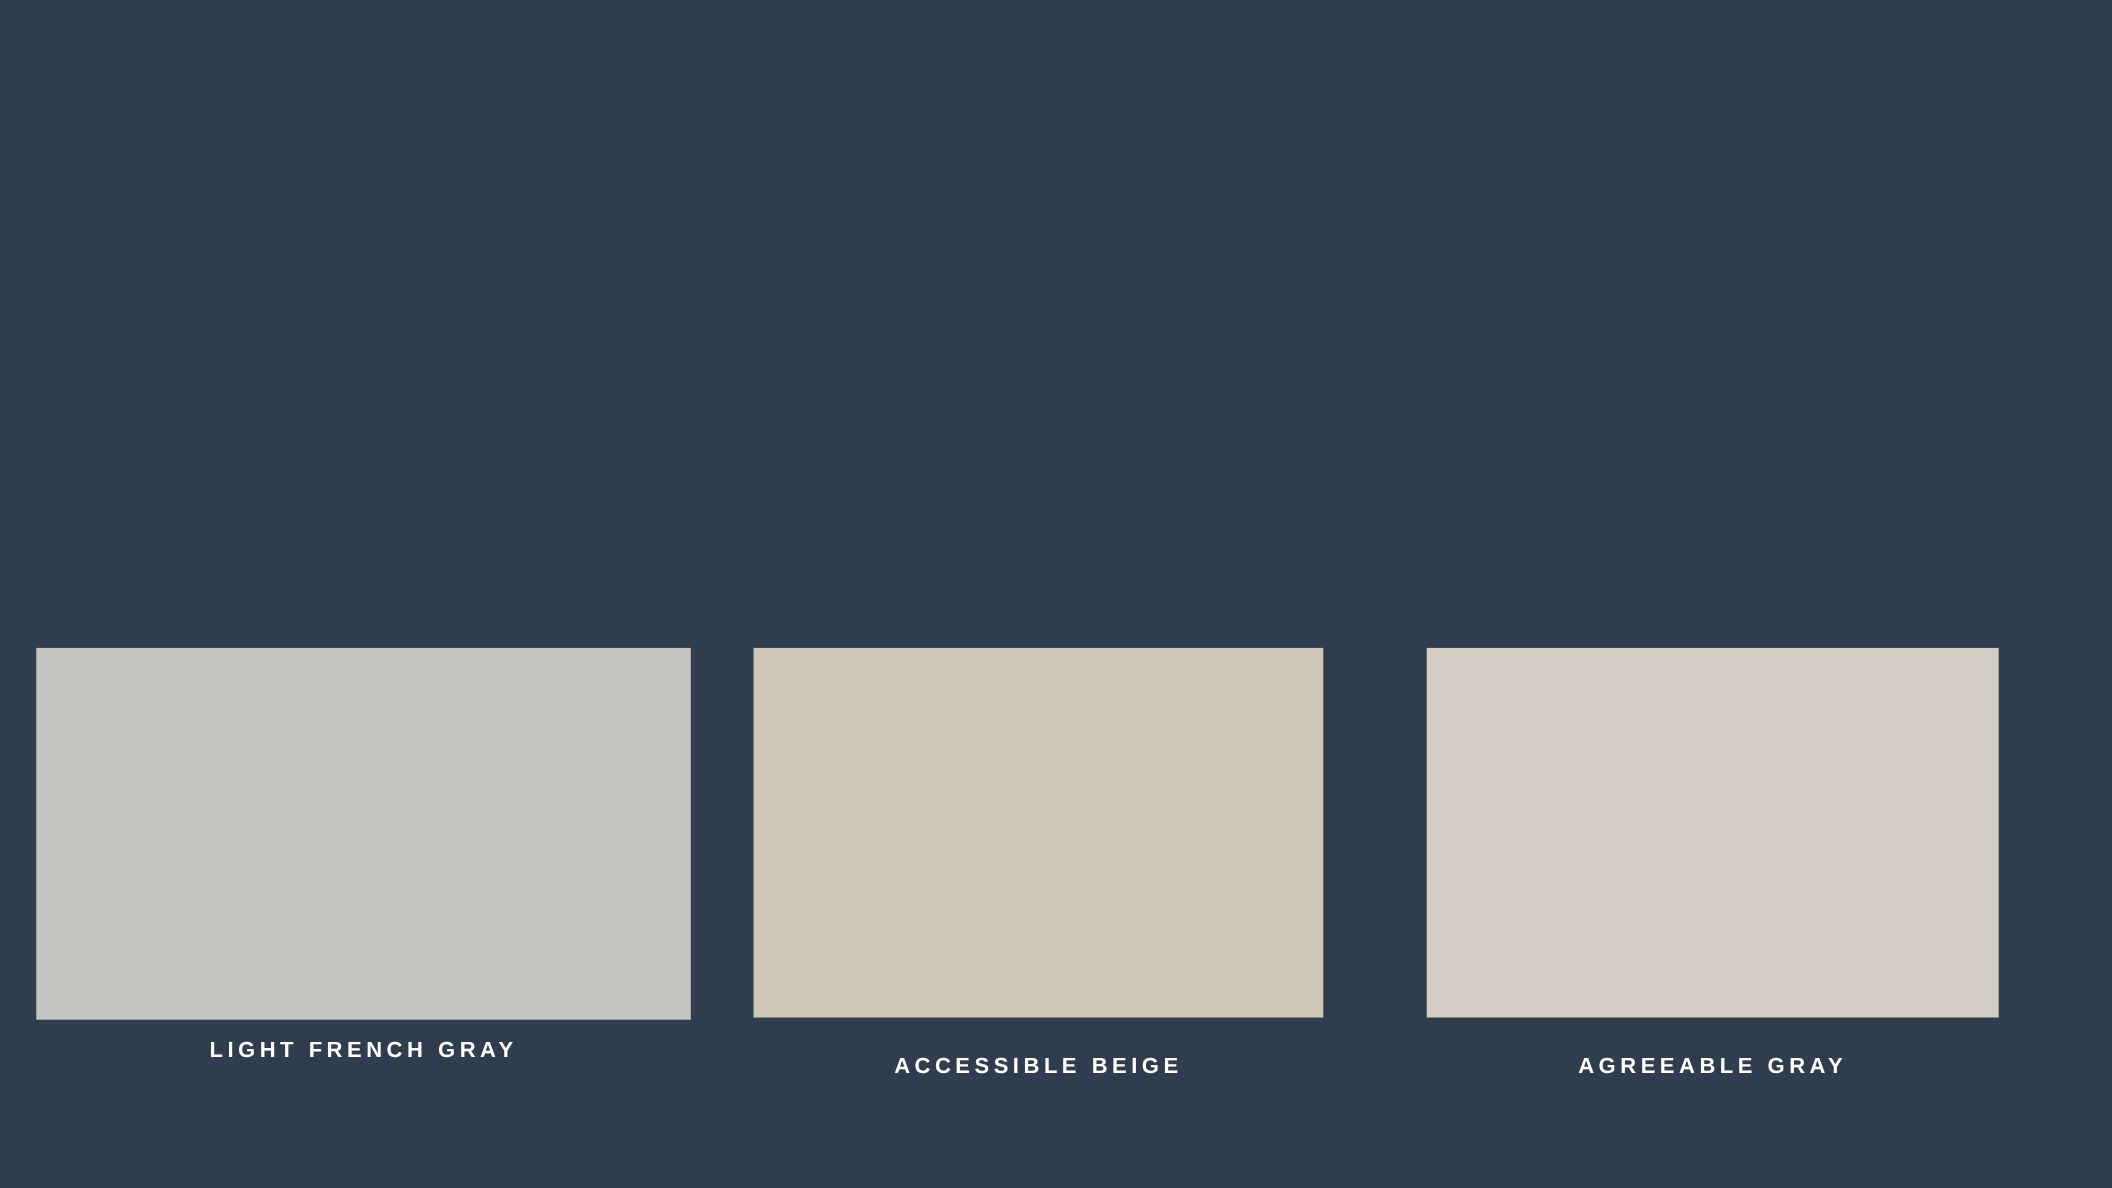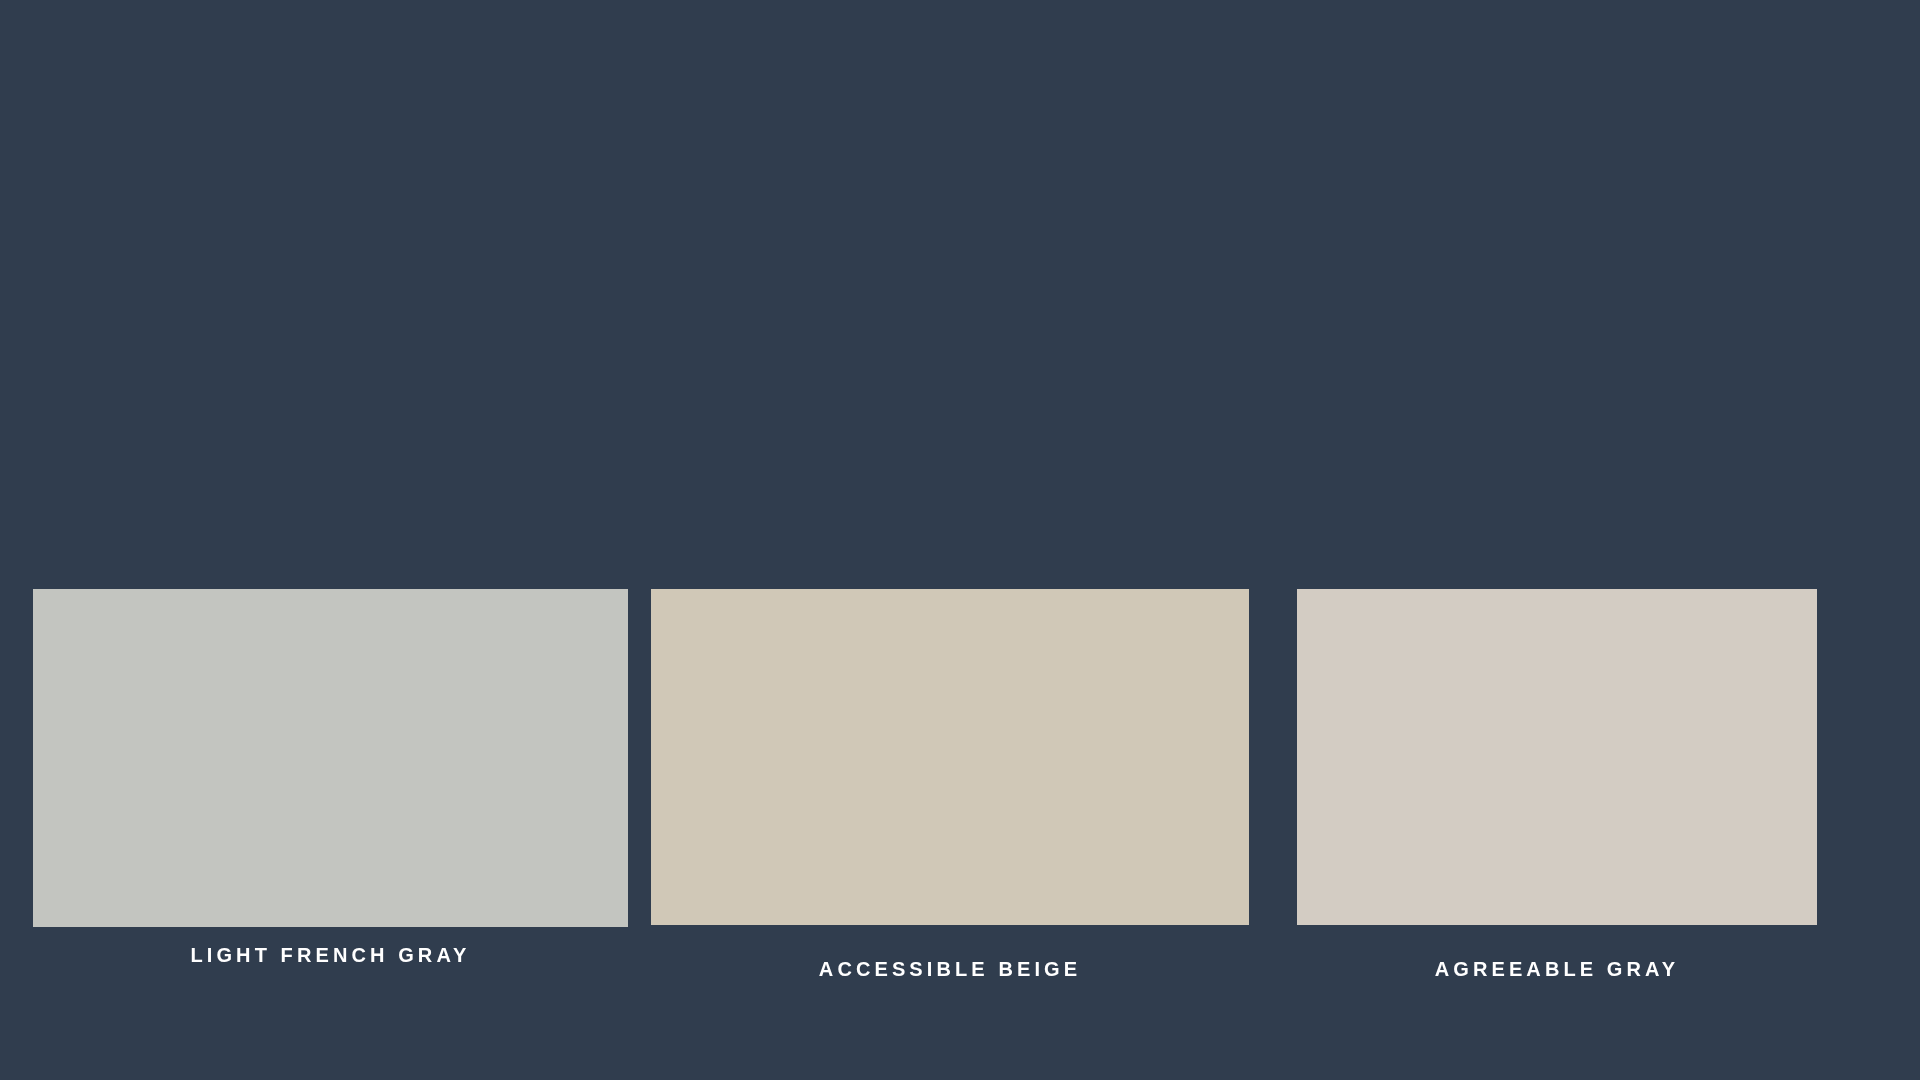--- a/index.html
+++ b/index.html
@@ -69,21 +69,21 @@
     letter-spacing: 4.1px;
     text-transform: uppercase;
     white-space: nowrap;
   }
 
   
   #swatch-card-1 { left: 33px;   top: 589px; width: 595px; height: 390px; }
   #swatch-card-1 .swatch-chip  { height: 338px; background: #c3c5c0; }
   #swatch-card-1 .swatch-label { top: 356px; }
 
-  #swatch-card-2 { left: 651px;  top: 589px; width: 598px; height: 390px; padding-left: 23px; }
+  #swatch-card-2 { left: 685px;  top: 589px; width: 518px; height: 390px; padding-left: 23px; }
   #swatch-card-2 .swatch-chip  { height: 336px; background: #d0c8b7; }
   #swatch-card-2 .swatch-label { top: 370px; }
 
   #swatch-card-3 { left: 1297px; top: 589px; width: 520px; height: 390px; }
   #swatch-card-3 .swatch-chip  { height: 336px; background: #d3ccc3; }
   #swatch-card-3 .swatch-label { top: 370px; }
 </style>
 </head>
 <body>
 

